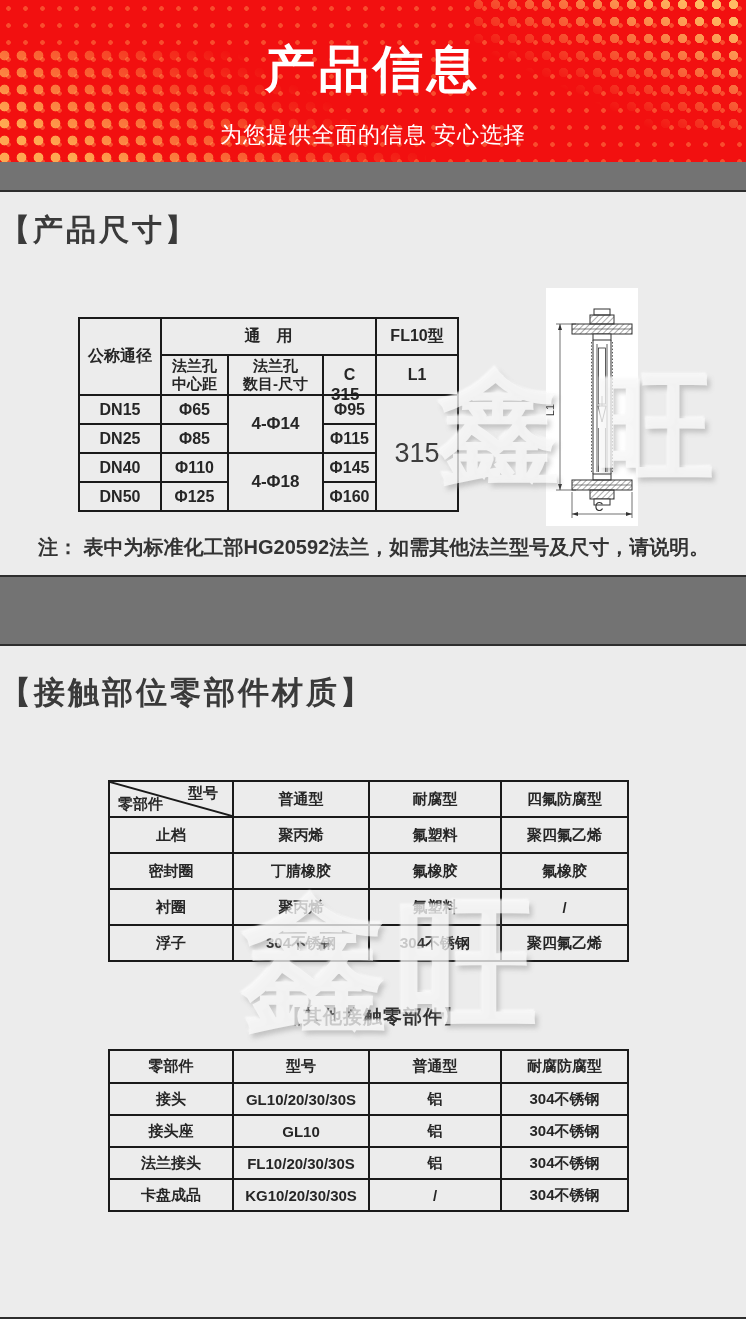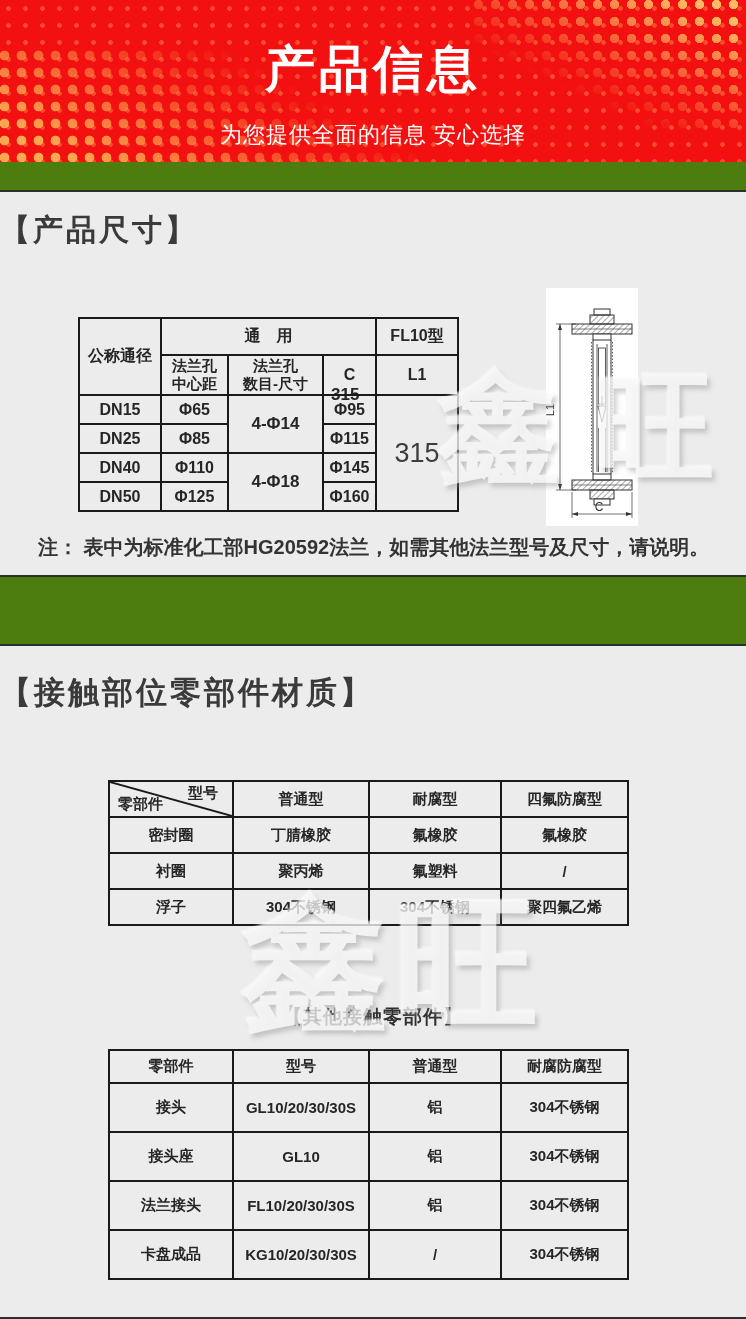--- a/index.html
+++ b/index.html
@@ -1,17 +1,17 @@
 <!DOCTYPE html>
 <html><head>
 <meta charset="utf-8">
 <style>
   * { margin:0; padding:0; box-sizing:border-box; }
   body { background:#fff; font-family:"Liberation Sans","DejaVu Sans",sans-serif; }
-  .page { position:relative; width:746px; height:1319px; margin:0 auto; background:#4d7c0f; overflow:hidden; }
+  .page { position:relative; width:746px; height:1319px; margin:0 auto; background:#737373; overflow:hidden; }
 
   
   .banner { position:absolute; top:0; left:0; width:746px; height:162px; background:#f21010; overflow:hidden; }
   .dots { position:absolute; background-size:17px 17px; background-repeat:repeat; }
   .dots-all { left:0; top:0; right:0; bottom:0;
     background-image:radial-gradient(circle, rgba(255,150,80,.45) 2px, rgba(255,150,80,0) 2.6px); }
   .dots-tr { right:-4px; top:-4px; width:280px; height:135px;
     background-image:radial-gradient(circle, #ffbb63 4.4px, rgba(255,187,99,0) 5px);
     -webkit-mask-image:linear-gradient(205deg,#000 12%,transparent 68%);
     mask-image:linear-gradient(205deg,#000 12%,transparent 68%); }
@@ -56,21 +56,21 @@
   
   .note1 { position:absolute; left:38px; top:342px; font-size:20px; font-weight:bold; color:#333; }
   .note2 { position:absolute; top:618px; width:100%; text-align:center; font-size:15px; color:#5c5c5c; }
 
   
   .mat-table { position:absolute; left:108px; width:519px; font-size:15px; }
   .mat1 { top:134px; }
   .mat2 { top:403px; }
   .mat1 tr { height:36px; }
   .mat2 tr.hd { height:33px; }
-  .mat2 tr.rw { height:49px; }
+  .mat2 tr.rw { height:32px; }
   .diag { position:relative; }
   .diag svg { position:absolute; left:0; top:0; width:100%; height:100%; }
   .diag .dtop { position:absolute; right:14px; top:2px; }
   .diag .dbot { position:absolute; left:8px; bottom:2px; }
 
   
   .draw-panel { position:absolute; left:546px; top:96px; width:92px; height:238px; background:#fff; z-index:1; }
   .draw-panel svg { width:92px; height:238px; display:block; }
 
   
@@ -220,20 +220,26 @@
             <line x1="0" y1="0" x2="124" y2="36" stroke="#1a1a1a" stroke-width="2"></line>
           </svg>
           <span class="dtop">型号</span>
           <span class="dbot">零部件</span>
         </td>
         <td>普通型</td>
         <td>耐腐型</td>
         <td>四氟防腐型</td>
       </tr>
       <tr>
+        <td>止档</td>
+        <td>聚丙烯</td>
+        <td>氟塑料</td>
+        <td>聚四氟乙烯</td>
+      </tr>
+      <tr>
         <td>密封圈</td>
         <td>丁腈橡胶</td>
         <td>氟橡胶</td>
         <td>氟橡胶</td>
       </tr>
       <tr>
         <td>衬圈</td>
         <td>聚丙烯</td>
         <td>氟塑料</td>
         <td>/</td>

